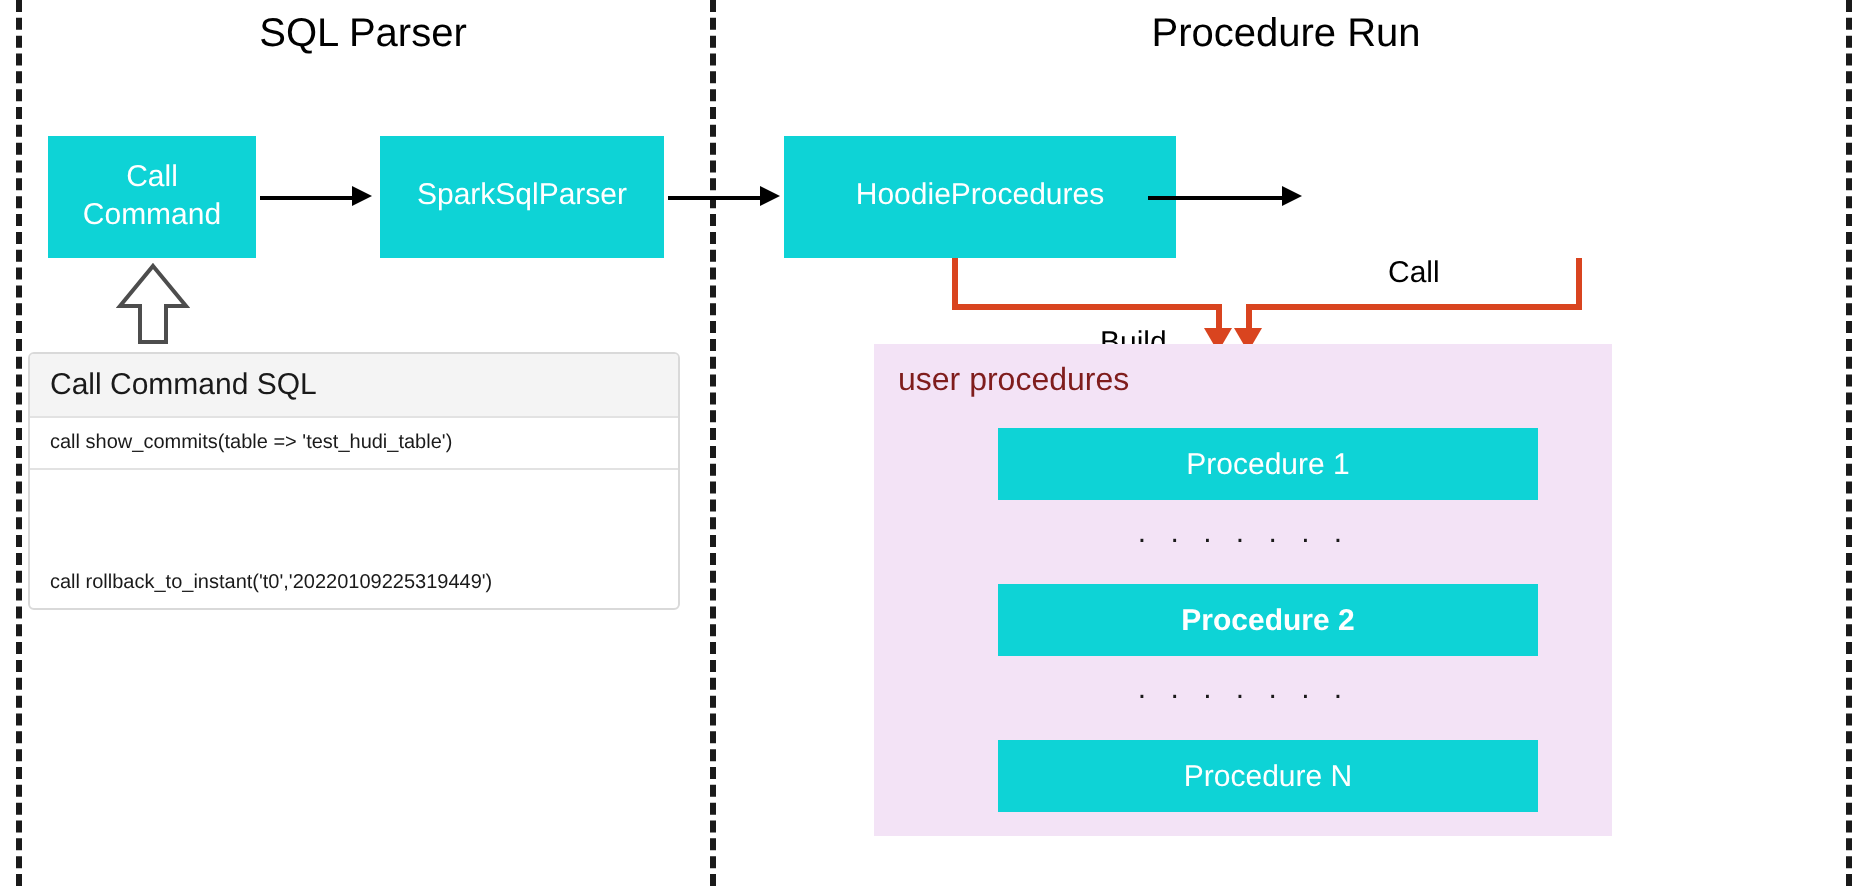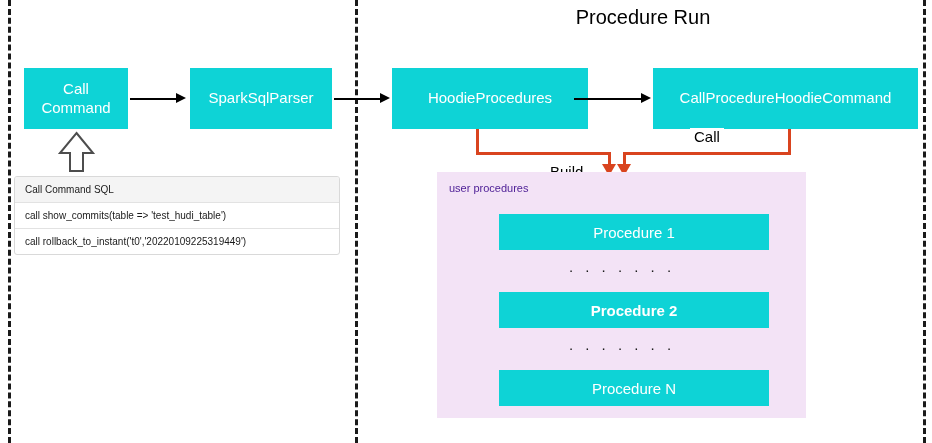--- a/index.html
+++ b/index.html
@@ -105,23 +105,23 @@
   .sql-row {
     box-sizing: border-box;
     padding: 7px 10px;
     font-size: 10px;
     color: #1a1a1a;
     white-space: nowrap;
     border-bottom: 1px solid #e2e2e2;
   }
   .sql-row.header {
     background: #f4f4f4;
-    font-size: 10px;
-  }
-  .sql-row:last-child { border-bottom: none; }
+    font-size: 15px;
+  }
+  .sql-row:last-child { border-bottom: none; margin-top: 44px; }
 
   
   .orange-seg {
     position: absolute;
     background: #D9441F;
   }
   .orange-head {
     position: absolute;
     width: 0;
     height: 0;
@@ -157,22 +157,22 @@
     left: 437px;
     top: 172px;
     width: 369px;
     height: 246px;
     background: #F3E3F6;
   }
   #procedures-caption {
     position: absolute;
     left: 12px;
     top: 10px;
-    font-size: 11px;
-    color: #4c1d95;
+    font-size: 16px;
+    color: #7f1d1d;
     white-space: nowrap;
   }
   .procbox {
     position: absolute;
     left: 50px;
     width: 270px;
     height: 36px;
     background: #0ED3D6;
     color: #ffffff;
     font-size: 15px;
@@ -201,34 +201,34 @@
 </style>
 </head>
 <body>
 
 <div id="canvas">
 
   <div class="divider" id="divider-left"></div>
   <div class="divider" id="divider-mid"></div>
   <div class="divider" id="divider-right"></div>
 
+  <div class="section-title" id="title-sql">SQL Parser</div>
   <div class="section-title" id="title-proc">Procedure Run</div>
 
   <div class="tealbox" id="box-call-command">
     <div>
       <div>Call</div>
       <div>Command</div>
     </div>
   </div>
 
   <div class="tealbox" id="box-sparksql">SparkSqlParser</div>
 
   <div class="tealbox" id="box-hoodieproc">HoodieProcedures</div>
 
-  <div class="tealbox" id="box-callproccmd">CallProcedureHoodieCommand</div>
 
   <div class="arrow-line" id="arrow1-line"></div>
   <div class="arrow-head" id="arrow1-head"></div>
   <div class="arrow-line" id="arrow2-line"></div>
   <div class="arrow-head" id="arrow2-head"></div>
   <div class="arrow-line" id="arrow3-line"></div>
   <div class="arrow-head" id="arrow3-head"></div>
 
   <svg id="blockarrow-up" viewBox="0 0 39 42">
     <polygon points="19.5,2 36,22 26,22 26,40 13,40 13,22 3,22" fill="#ffffff" stroke="#4d4d4d" stroke-width="2"></polygon>

